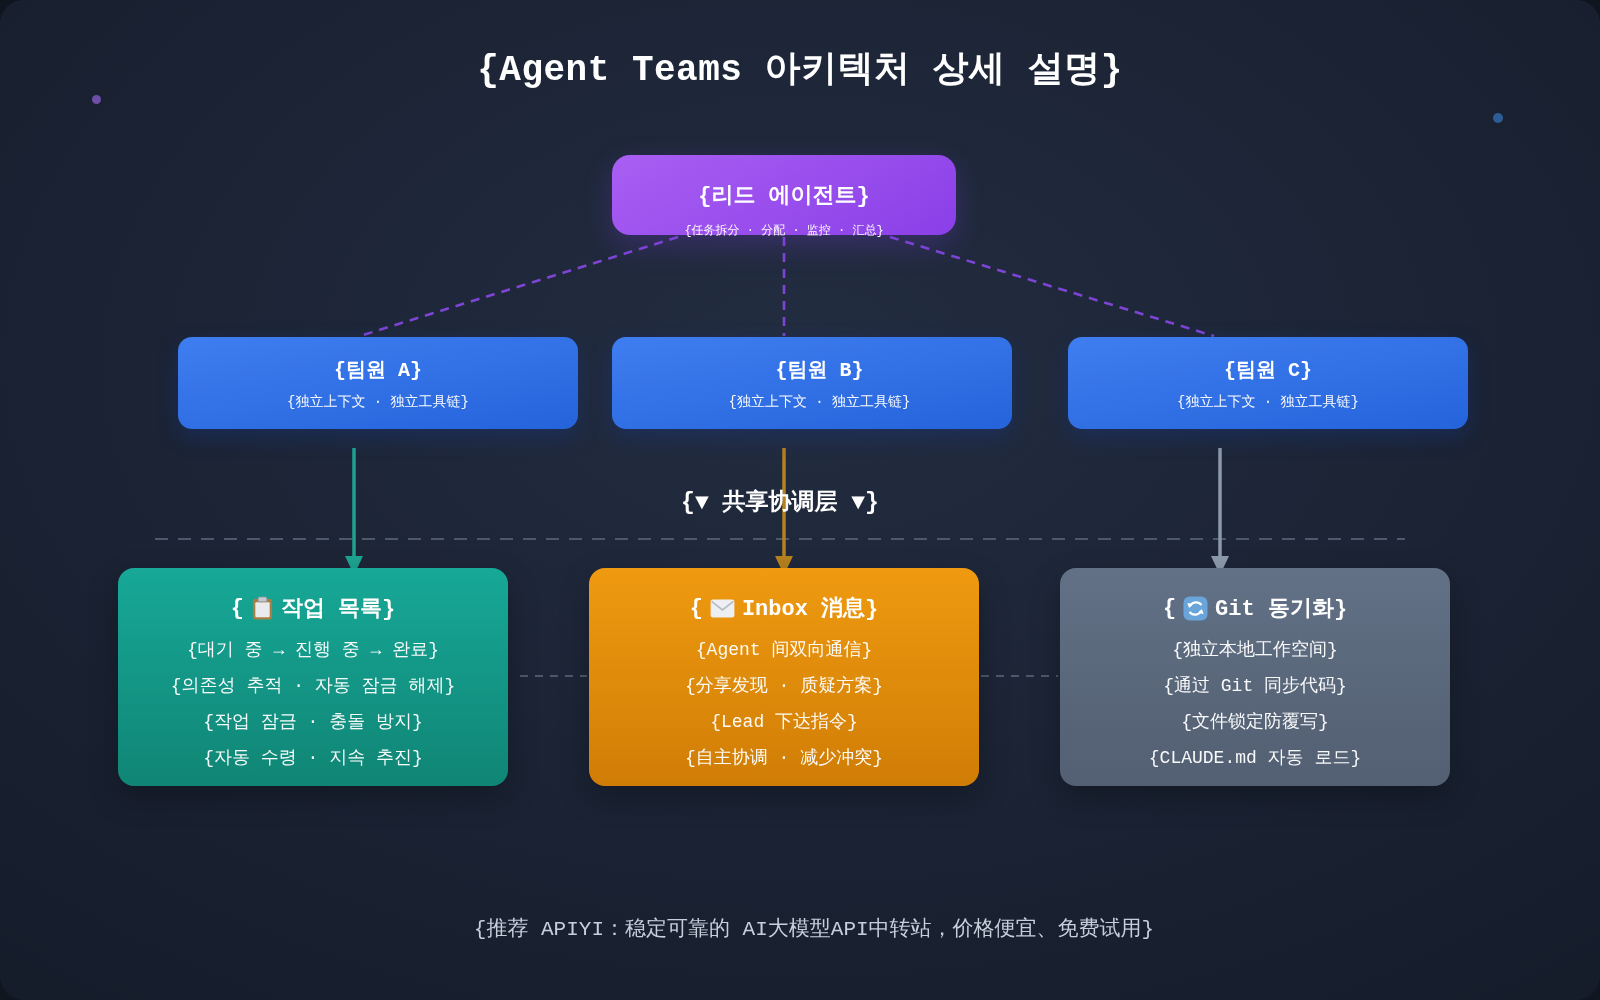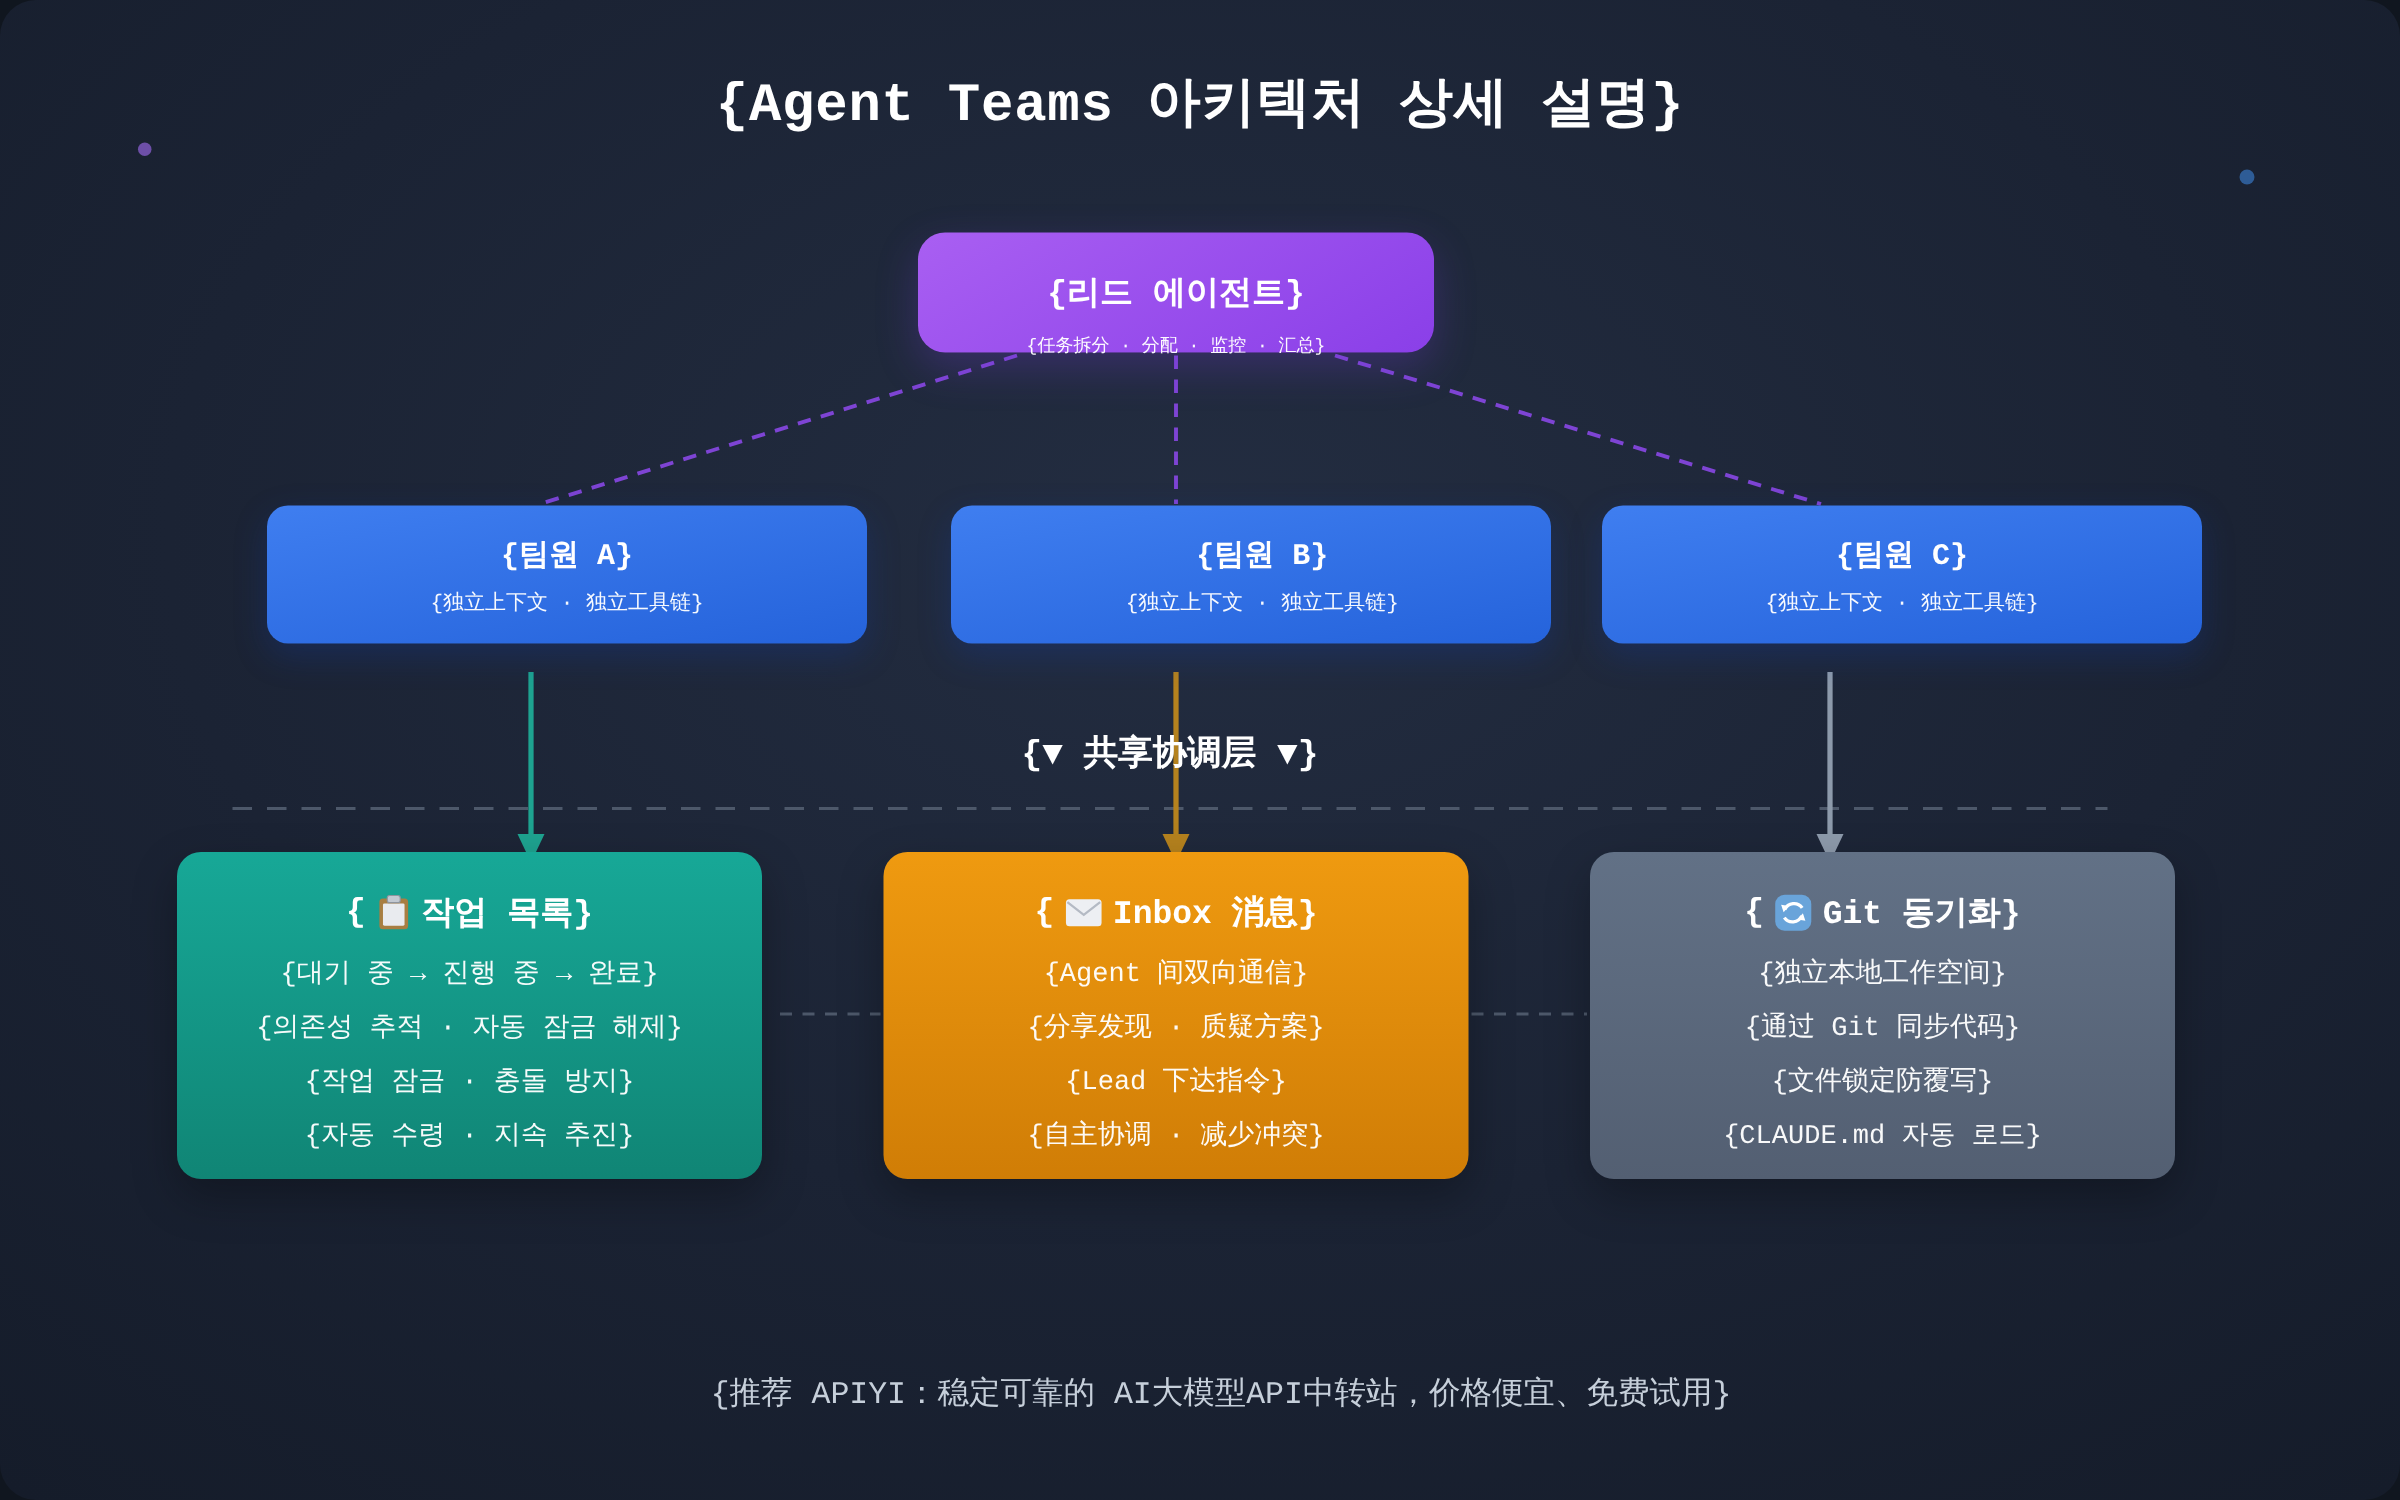--- a/index.html
+++ b/index.html
@@ -43,21 +43,21 @@
   .node-lead .node-sub{font-size:12px;color:rgba(255,255,255,0.97);}
 
   .node-team{
     top:337px;width:400px;height:92px;border-radius:14px;
     background:linear-gradient(170deg,var(--team-start,#3f7ef0) 0%,var(--team-end,#2563db) 100%);
     box-shadow:0 8px 22px rgba(20,60,160,0.30);
     padding-top:19px;
   }
   .node-team .node-title{font-size:20px;font-weight:700;margin-bottom:10px;}
   .node-team .node-sub{font-size:14px;color:rgba(255,255,255,0.96);}
-  .team-a{left:178px;} .team-b{left:634px;padding-left:15px;} .team-c{left:1044px;margin-left:24px;}
+  .team-a{left:178px;} .team-b{left:612px;padding-left:15px;} .team-c{left:1044px;margin-left:24px;}
 
   .coord-label{
     position:absolute;left:580px;top:486px;width:400px;text-align:center;
     font-size:23px;font-weight:700;color:#fff;z-index:3;
   }
 
   .card{
     position:absolute;top:568px;width:390px;height:218px;border-radius:16px;
     text-align:center;box-sizing:border-box;padding-top:25px;z-index:2;
     box-shadow:0 12px 30px rgba(0,0,0,0.28);

